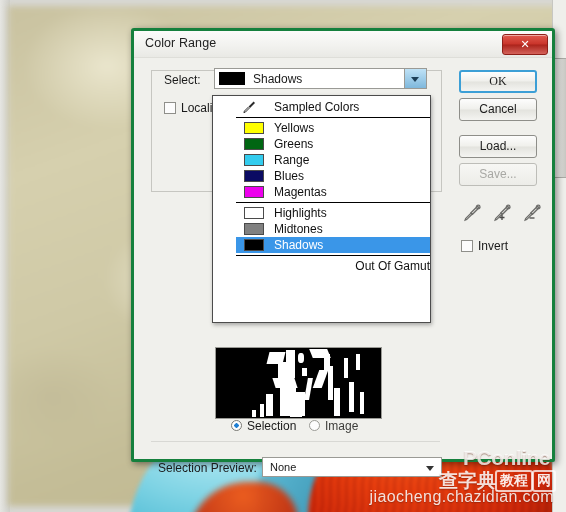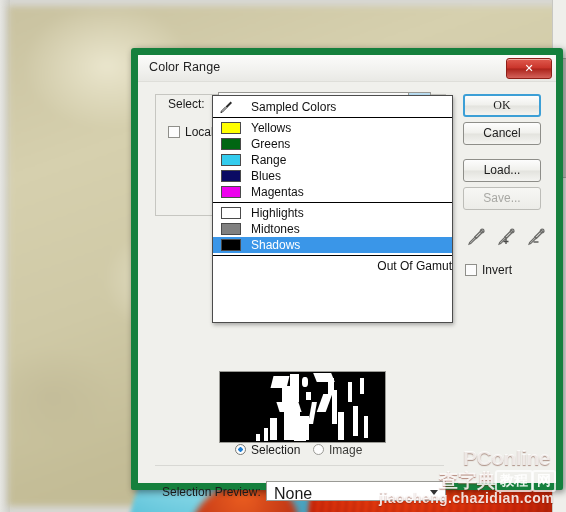--- a/index.html
+++ b/index.html
@@ -51,22 +51,22 @@
   .neck{position:absolute;left:355px;bottom:40px;width:46px;height:70px;background:#d9956b;filter:blur(4px);opacity:.5;}
   .hair-top{position:absolute;left:310px;bottom:60px;width:200px;height:90px;border-radius:100px 100px 0 0;
     background:radial-gradient(ellipse at 45% 60%, #ff7a2a, #d22805 70%);filter:blur(3px);}
 
   
   .win-scroll{position:absolute;right:0;top:0;width:13px;height:512px;background:#efefeb;border-left:1px solid #c7c7c2;}
   .win-scroll .thumb{position:absolute;left:1px;top:58px;width:11px;height:118px;background:linear-gradient(90deg,#f3f3f0,#c6c6c1);border:1px solid #a9a9a4;}
 
   
   #dialog{
-    position:absolute;left:131px;top:48px;width:418px;height:428px;
-    background:#f0f0ec;border:7px solid #15803d;
+    position:absolute;left:131px;top:28px;width:418px;height:428px;
+    background:#f0f0ec;border:3px solid #15803d;
     box-shadow:2px 2px 7px rgba(0,0,0,.45);
     border-radius:3px 3px 2px 2px;
     font-size:12px;color:#1a1a1a;
   }
   .titlebar{
     height:26px;position:relative;
     background:linear-gradient(180deg,#fbfbfa 0%,#f2f2ef 55%,#e9e9e5 100%);
     border-bottom:1px solid #dedeD9;border-radius:2px 2px 0 0;
   }
   .title-text{position:absolute;left:11px;top:5px;font-size:12.5px;color:#222;letter-spacing:.1px;}
@@ -126,21 +126,21 @@
   .r-img{left:175px;top:362px;}
   .r-img-lbl{left:191px;top:361px;color:#3d3d3a;}
 
   .sep{position:absolute;left:17px;top:383px;width:289px;height:1px;background:#d8d8d4;}
 
   .sp-label{left:24px;top:403px;}
   .sp-combo{
     position:absolute;left:128px;top:399px;width:180px;height:20px;background:#fff;
     border:1px solid #9a9a95;box-sizing:border-box;
   }
-  .sp-text{position:absolute;left:7px;top:3px;font-size:16px;}
+  .sp-text{position:absolute;left:7px;top:3px;font-size:11px;}
   .sp-arrow{position:absolute;right:7px;top:8px;border-left:4px solid transparent;border-right:4px solid transparent;border-top:5px solid #333;}
 
   
   .btn{
     position:absolute;width:76px;height:21px;border-radius:3px;font-size:12px;text-align:center;
     line-height:20px;color:#1d1d1d;cursor:pointer;
     background:linear-gradient(180deg,#fdfdfd 0%,#f0f0ec 48%,#e3e3de 52%,#f4f4f1 100%);
     border:1px solid #8e8e89;
   }
   .btn.primary{border:2px solid #3c9fd6;line-height:18px;width:74px;height:19px;font-family:Liberation Serif, serif;}
@@ -153,23 +153,23 @@
   .dropper{position:absolute;width:22px;height:22px;cursor:pointer;}
   .d1{left:327px;top:144px;}
   .d2{left:357px;top:144px;}
   .d3{left:387px;top:144px;}
 
   .invert-cb{left:327px;top:182px;}
   .invert-lbl{left:344px;top:181px;}
 
   
   #dropdown{
-    position:absolute;left:212px;top:95px;width:241px;height:228px;
+    position:absolute;left:212px;top:95px;width:219px;height:228px;
     background:#fff;border:1px solid #4c4c4c;box-sizing:border-box;
-    font-size:12px;z-index:40;box-shadow:1px 2px 4px rgba(0,0,0,.3);
+    font-size:12px;z-index:40;box-shadow:1px 2px 4px rgba(0,0,0,.3);padding-left:23px;
   }
   .dd-item{position:relative;height:16px;line-height:16px;padding-left:38px;color:#111;white-space:nowrap;cursor:default;}
   .dd-item .swatch{position:absolute;left:8px;top:2px;width:20px;height:12px;border:1px solid #4a4a4a;box-sizing:border-box;}
   .dd-item.sel{background:#3a96e8;color:#fff;}
   .dd-rule{height:1px;background:#000;margin:2px 0;}
   .dd-pad{height:3px;}
   .eyedrop-icon{position:absolute;left:6px;top:1px;width:16px;height:14px;}
 </style>
 </head>
 <body>
@@ -195,21 +195,21 @@
 <div style="position:absolute;right:8px;bottom:4px;width:230px;height:62px;z-index:60;">
   <div style="position:absolute;right:8px;top:0;font-family:'Liberation Sans',sans-serif;font-weight:bold;
               font-size:21px;color:rgba(255,255,255,.78);letter-spacing:-.5px;
               text-shadow:0 1px 1px rgba(90,30,10,.45);">PConline</div>
   <div style="position:absolute;right:62px;top:22px;font-size:19px;font-weight:bold;color:rgba(255,255,255,.85);
               text-shadow:0 1px 1px rgba(120,30,10,.5);">查字典</div>
   <div style="position:absolute;right:25px;top:24px;font-size:14px;font-weight:bold;color:rgba(255,255,255,.9);
               border:2px solid rgba(255,255,255,.75);border-radius:3px;padding:0 3px;">教程</div>
   <div style="position:absolute;right:2px;top:24px;font-size:14px;font-weight:bold;color:rgba(255,255,255,.9);
               border:2px solid rgba(255,255,255,.75);border-radius:3px;padding:0 3px;">网</div>
-  <div style="position:absolute;right:4px;bottom:2px;font-size:14px;font-weight:bold;letter-spacing:.4px;
+  <div style="position:absolute;right:4px;bottom:2px;font-size:16px;font-weight:normal;letter-spacing:.4px;
               color:rgba(255,255,255,.85);text-shadow:0 1px 1px rgba(110,30,10,.5);">jiaocheng.chazidian.com</div>
 </div>
 
 <div id="dialog">
 
   <div class="titlebar">
     <div class="title-text">Color Range</div>
     <div class="close-btn">✕</div>
   </div>
 

